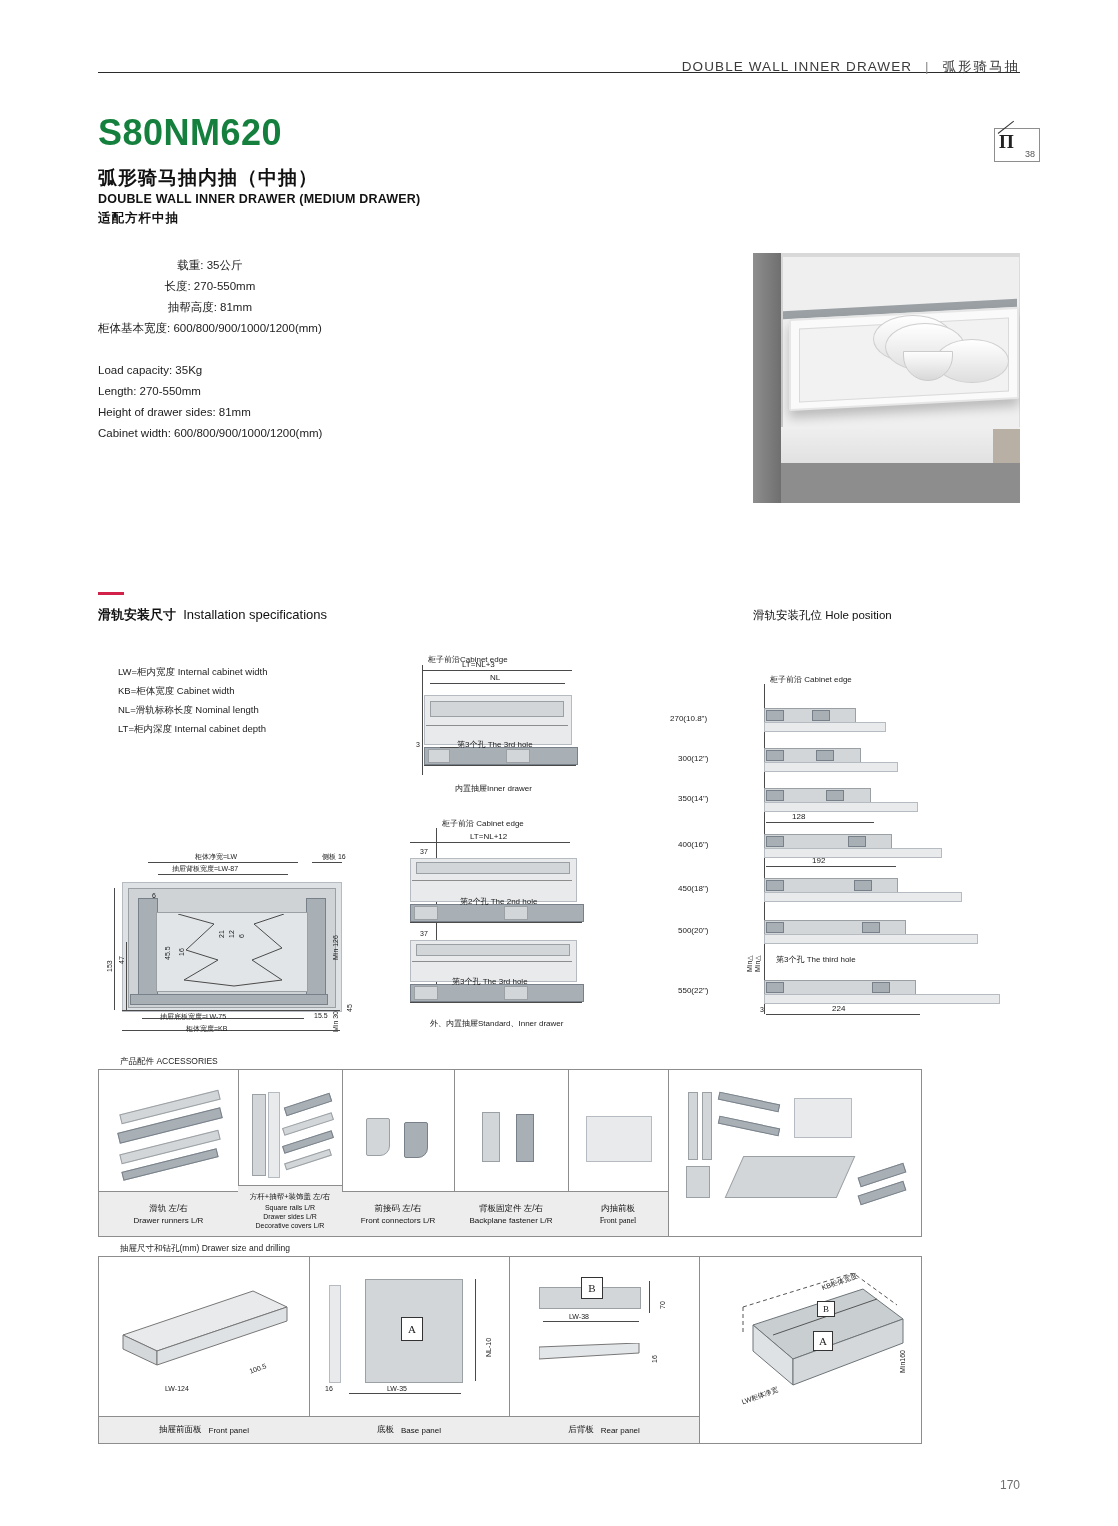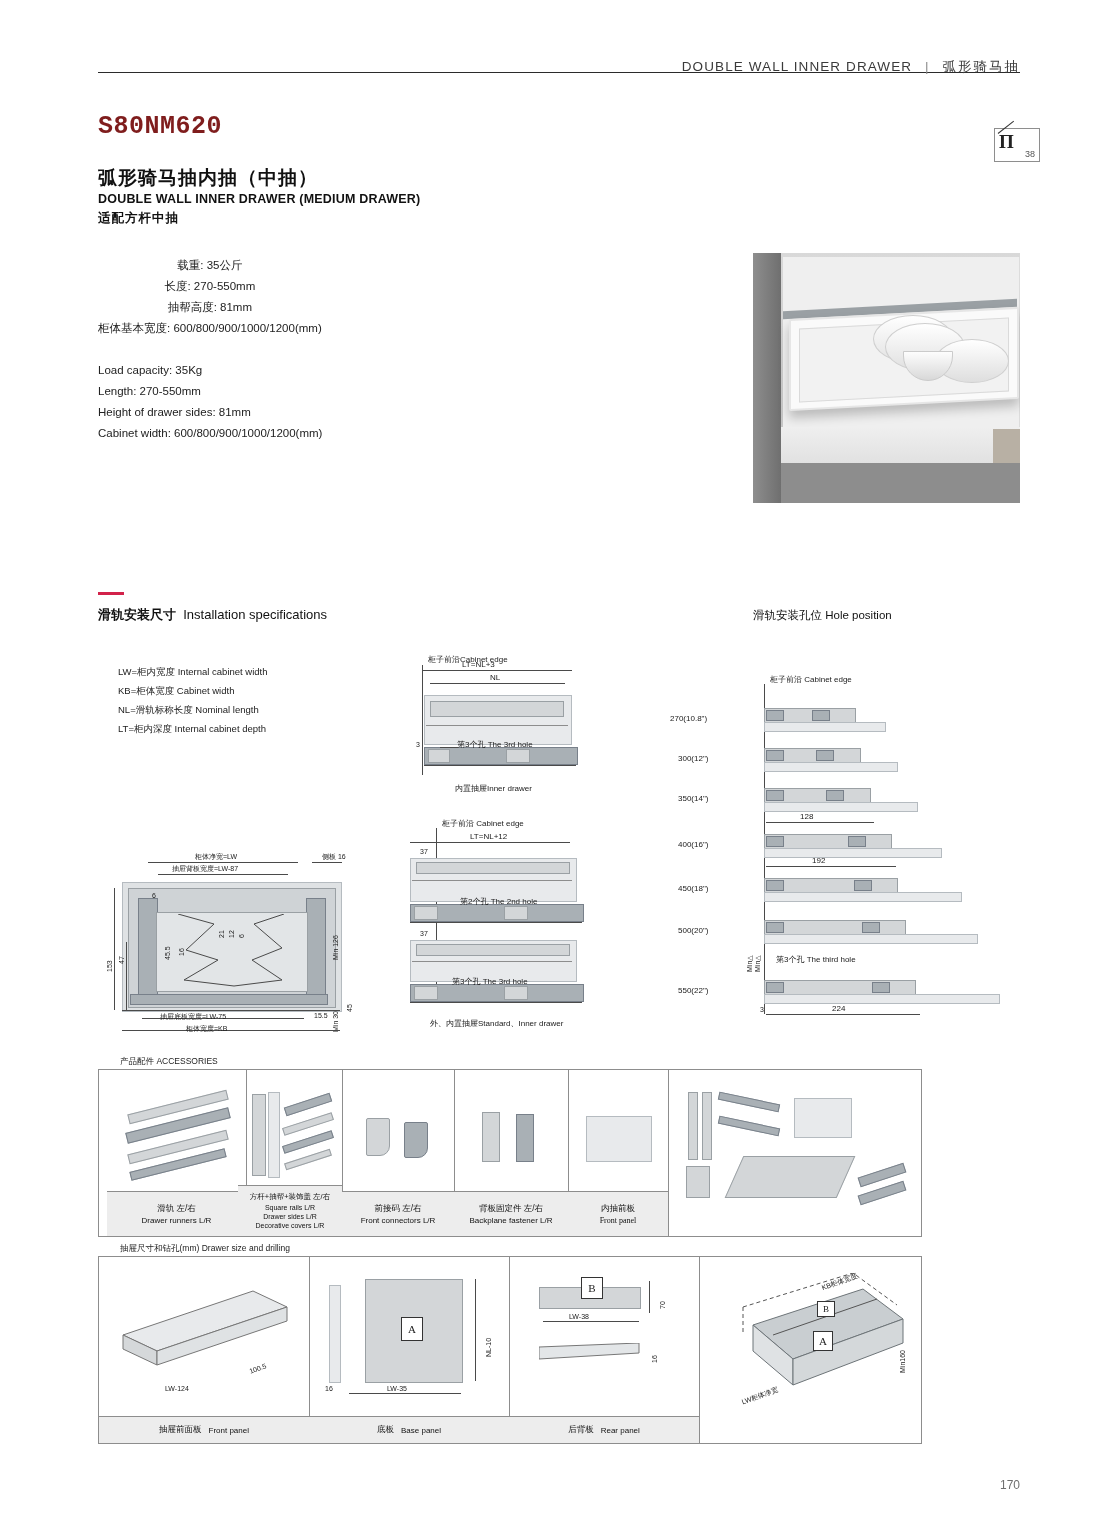--- a/index.html
+++ b/index.html
@@ -13,21 +13,21 @@
   }
   .page{position:absolute;inset:0;}
 
   
   .hdr-rule{position:absolute;left:98px;top:72px;width:922px;height:1px;background:#2b2b2b;}
   .hdr-text{position:absolute;right:98px;top:58px;font-size:13.5px;letter-spacing:1.1px;color:#3a3a3a;white-space:nowrap;}
   .hdr-text .sep{color:#8a8a8a;margin:0 8px;}
   .hdr-cn{letter-spacing:2px;}
 
   
-  .title{position:absolute;left:98px;top:112px;font-size:25px;font-weight:bold;color:#7f1d1d;letter-spacing:.5px;font-family:Liberation Mono, monospace;}
+  .title{position:absolute;left:98px;top:112px;font-size:36px;font-weight:bold;color:#15803d;letter-spacing:.5px;}
   .subtitle-cn{position:absolute;left:98px;top:165px;font-size:19px;font-weight:bold;color:#111;letter-spacing:1px;}
   .subtitle-en{position:absolute;left:98px;top:192px;font-size:12.5px;font-weight:bold;color:#111;letter-spacing:.2px;}
   .subtitle-cn2{position:absolute;left:98px;top:210px;font-size:12.5px;font-weight:bold;color:#111;letter-spacing:1px;}
 
   
   .icon-box{position:absolute;right:78px;top:128px;width:44px;height:32px;border:1px solid #8e8e8e;background:#fff;}
   .icon-box .glyph{position:absolute;left:4px;top:3px;font-size:19px;line-height:19px;font-weight:bold;color:#222;font-family:"Liberation Serif",serif;}
   .icon-box .num{position:absolute;right:4px;bottom:2px;font-size:9px;color:#555;}
   .icon-box .diag{position:absolute;left:3px;top:4px;width:20px;height:1px;background:#333;transform:rotate(-38deg);transform-origin:left center;}
 
@@ -270,21 +270,21 @@
     <div class="box-d" style="left:106px;top:100px;width:16px;height:9px;"></div>
     <div class="box-d" style="left:156px;top:100px;width:16px;height:9px;"></div>
     <div class="box-l" style="left:104px;top:112px;width:132px;height:8px;"></div>
 
     <div class="cap" style="left:18px;top:144px;">350(14")</div>
     <div class="box-g" style="left:104px;top:138px;width:105px;height:13px;"></div>
     <div class="box-d" style="left:106px;top:140px;width:16px;height:9px;"></div>
     <div class="box-d" style="left:166px;top:140px;width:16px;height:9px;"></div>
     <div class="box-l" style="left:104px;top:152px;width:152px;height:8px;"></div>
     <div class="ln" style="left:106px;top:172px;width:108px;height:1px;"></div>
-    <div class="cap" style="left:140px;top:162px;">128</div>
+    <div class="cap" style="left:132px;top:162px;">128</div>
 
     <div class="cap" style="left:18px;top:190px;">400(16")</div>
     <div class="box-g" style="left:104px;top:184px;width:126px;height:13px;"></div>
     <div class="box-d" style="left:106px;top:186px;width:16px;height:9px;"></div>
     <div class="box-d" style="left:188px;top:186px;width:16px;height:9px;"></div>
     <div class="box-l" style="left:104px;top:198px;width:176px;height:8px;"></div>
     <div class="ln" style="left:106px;top:216px;width:130px;height:1px;"></div>
     <div class="cap" style="left:152px;top:206px;">192</div>
 
     <div class="cap" style="left:18px;top:234px;">450(18")</div>
@@ -311,21 +311,21 @@
     <div class="cap7" style="left:100px;top:356px;">3</div>
     <div class="cap" style="left:172px;top:354px;">224</div>
   </div>
 
   <div class="acc-label">
     <span>产品配件</span>
     <span>ACCESSORIES</span>
   </div>
   <div class="acc-frame">
 
-    <div class="acc-cell" style="left:8px;width:139px;">
+    <div class="acc-cell" style="left:0;width:139px;">
       <div class="box-g" style="left:20px;top:32px;width:100px;height:8px;transform:rotate(-14deg);"></div>
       <div class="box-d" style="left:18px;top:50px;width:104px;height:9px;transform:rotate(-14deg);"></div>
       <div class="box-g" style="left:20px;top:72px;width:100px;height:8px;transform:rotate(-14deg);"></div>
       <div class="box-d" style="left:22px;top:90px;width:96px;height:7px;transform:rotate(-14deg);"></div>
       <div class="acc-cap">
         <div class="cn">滑轨 左/右</div>
         <div class="en">Drawer runners  L/R</div>
       </div>
     </div>
 

